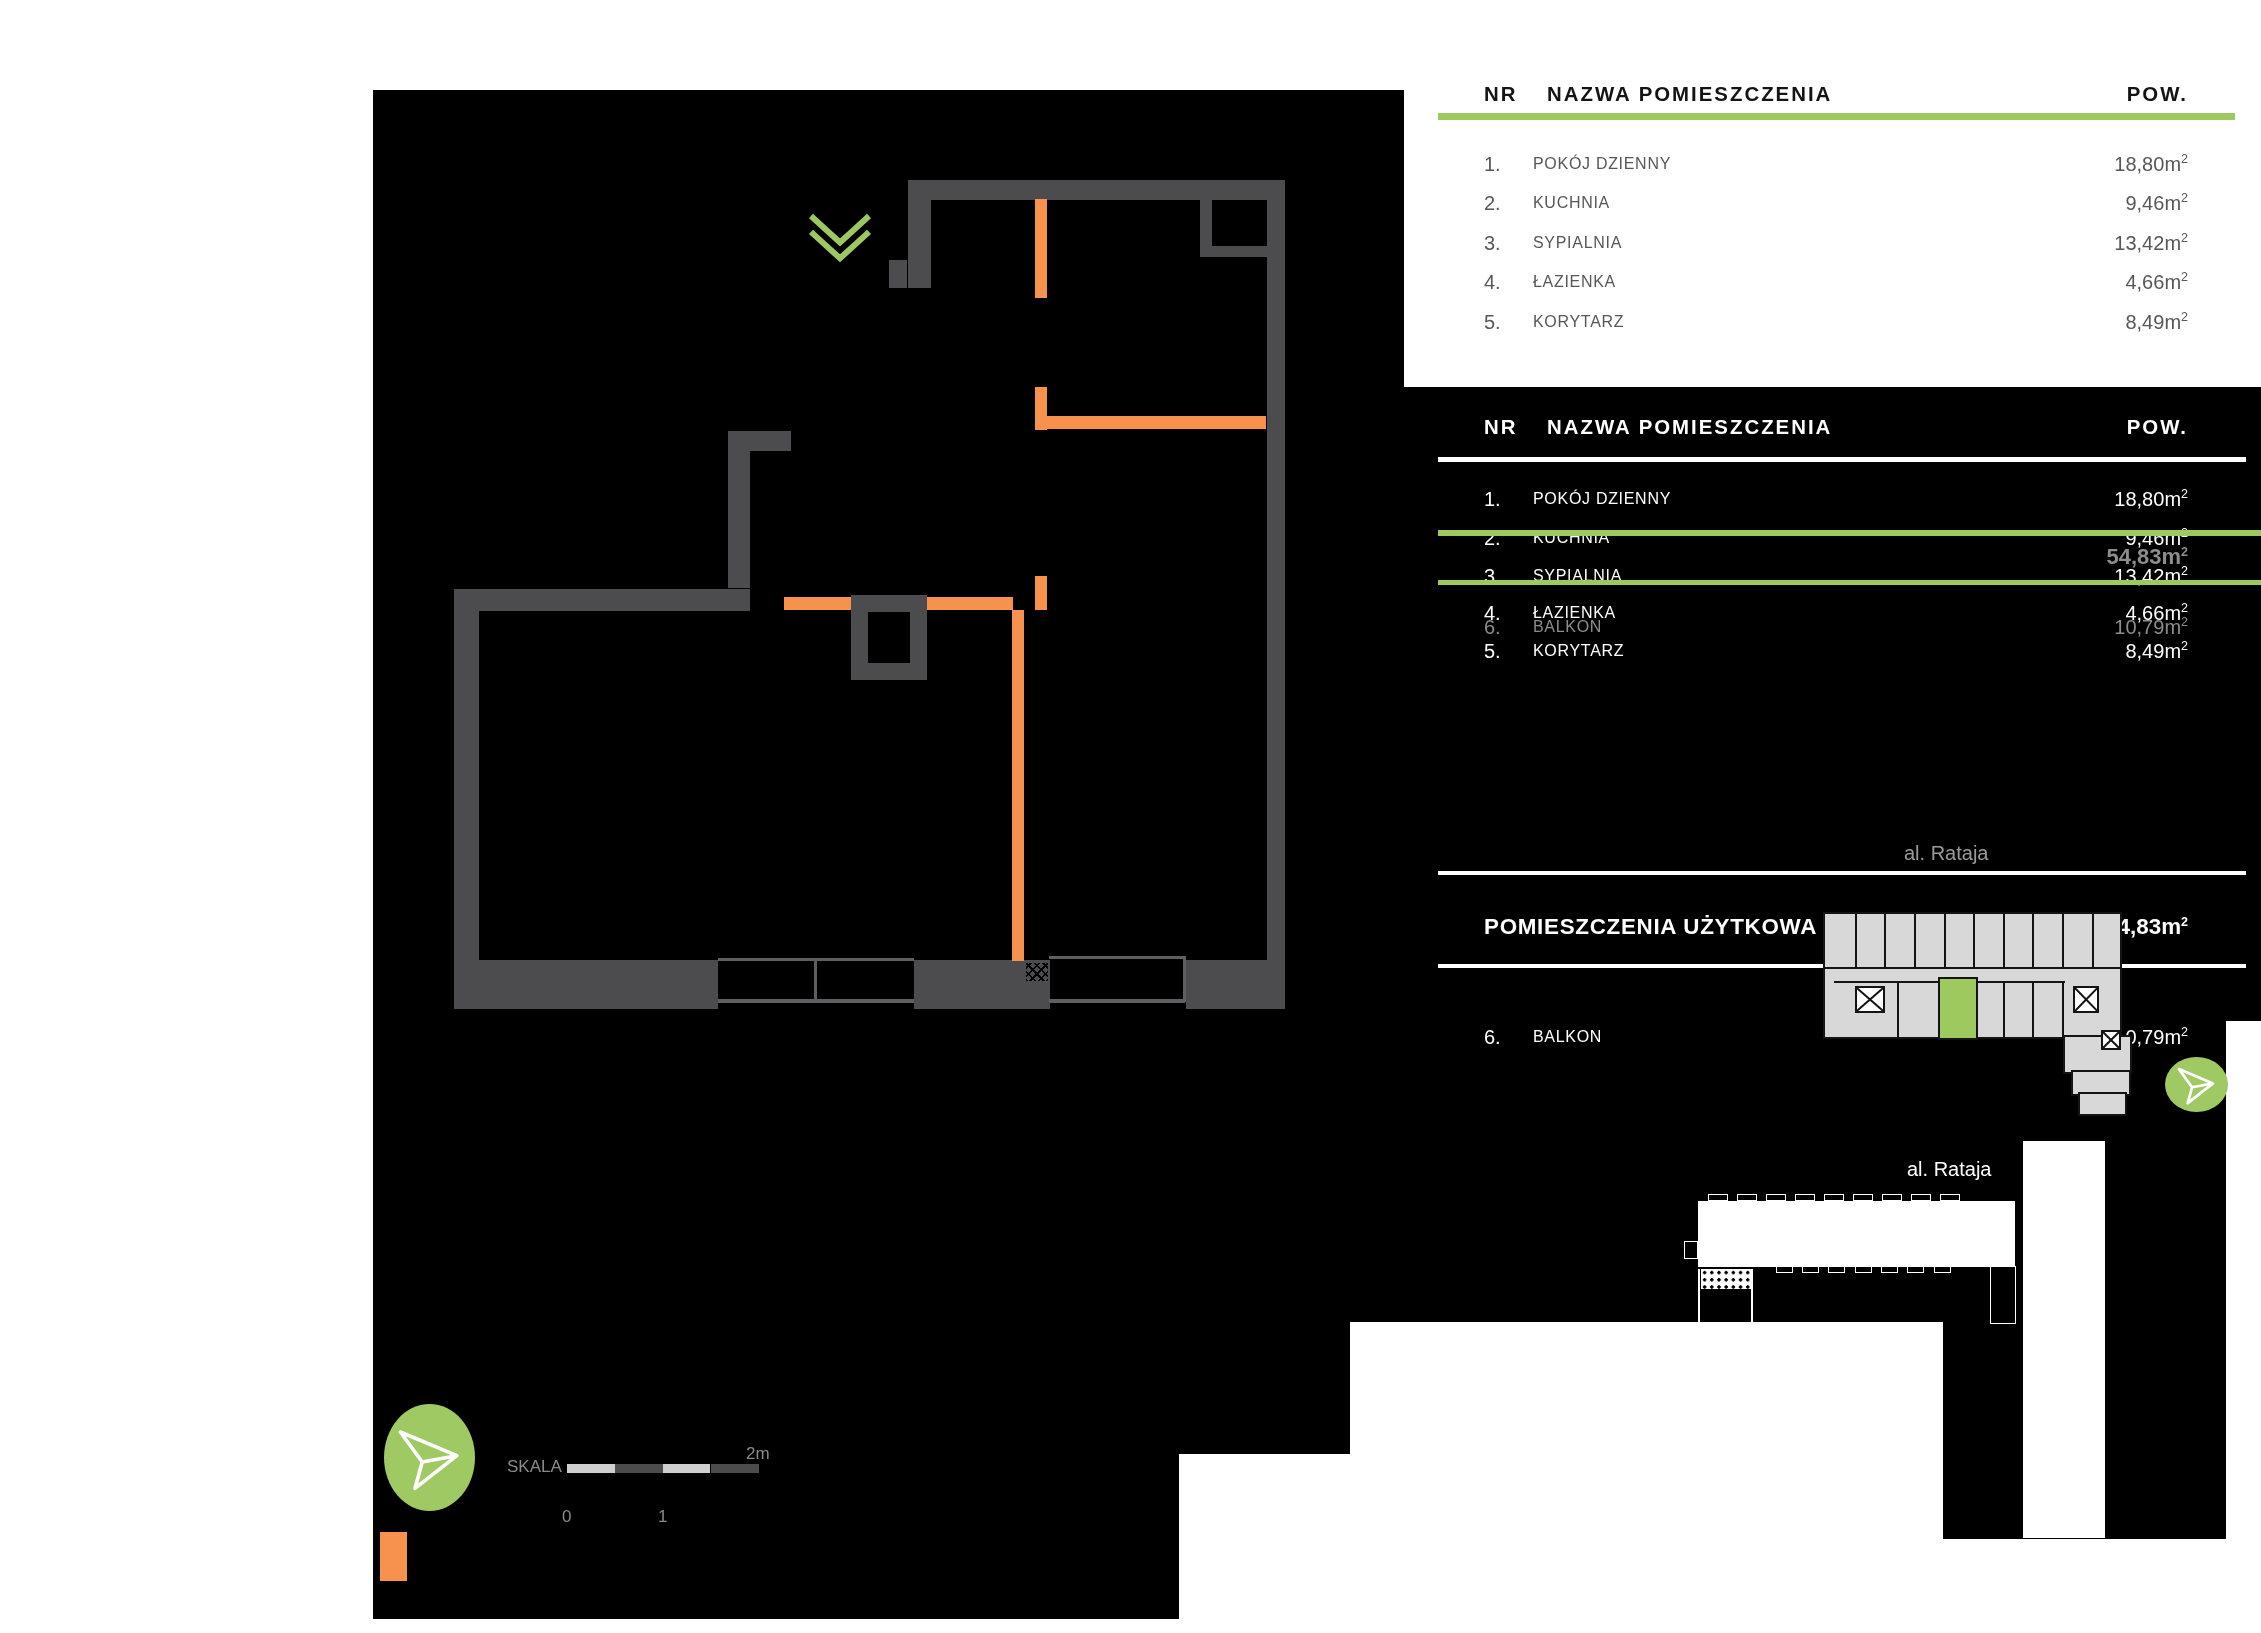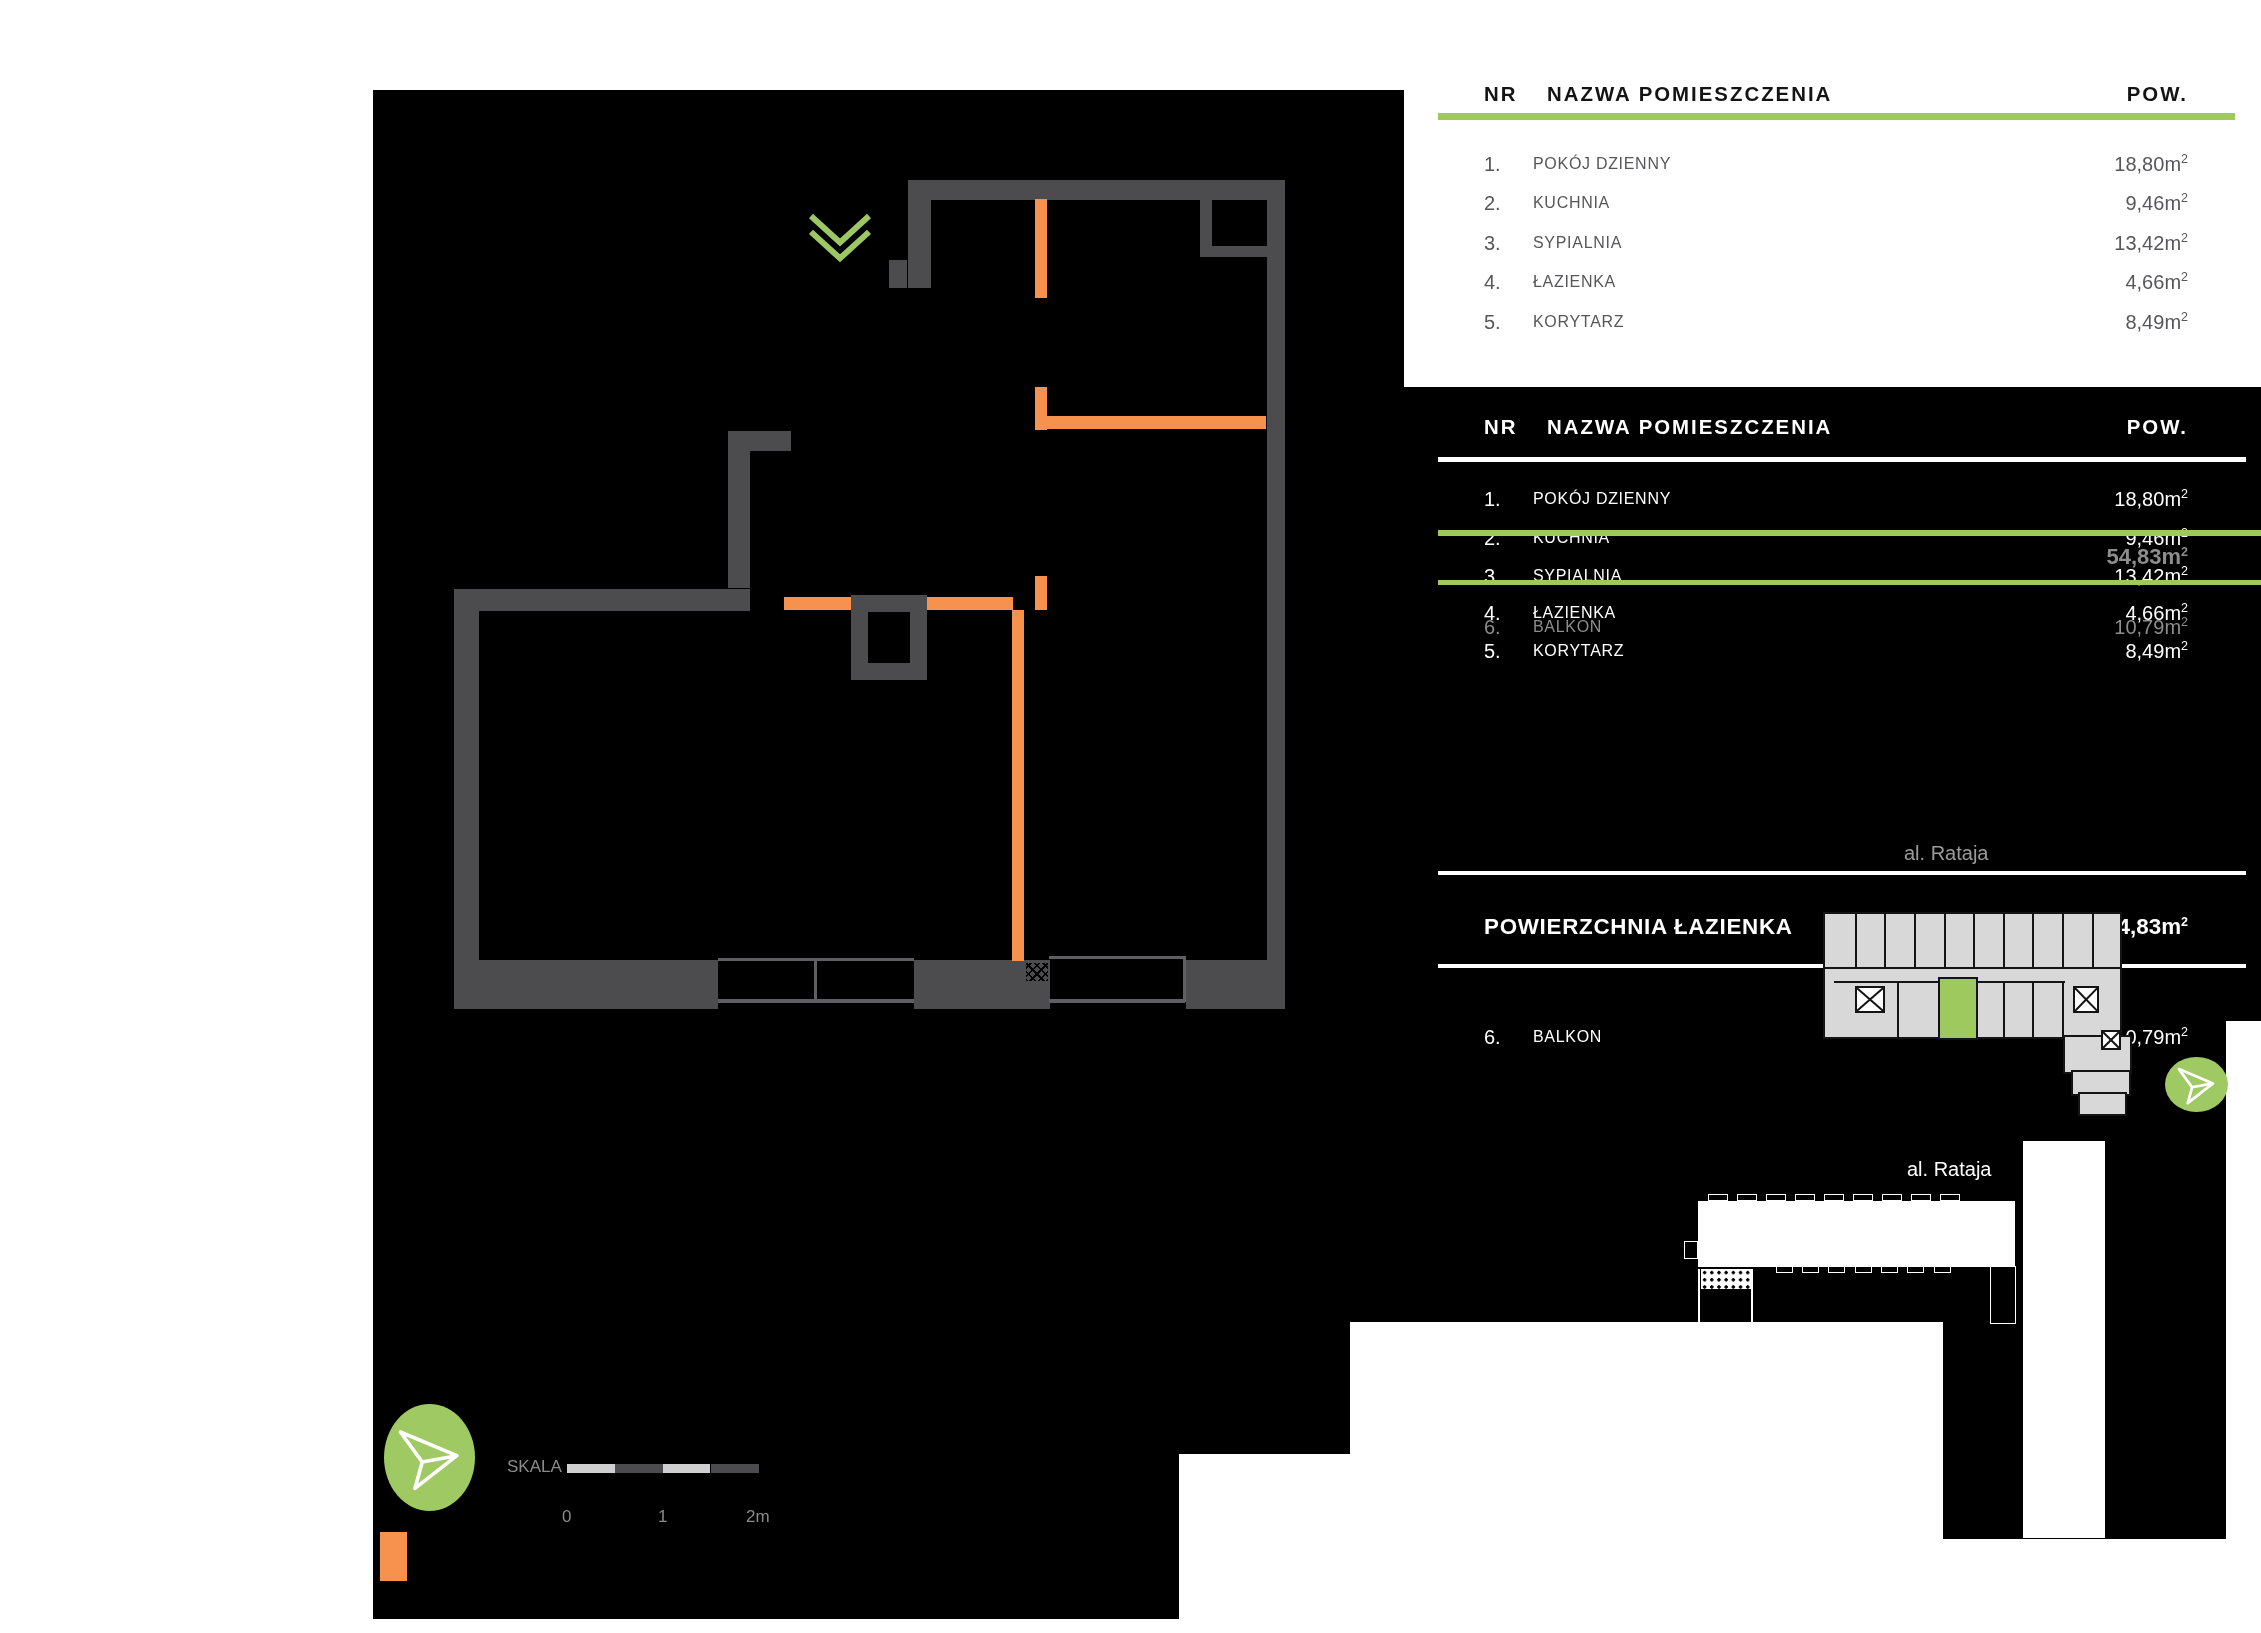--- a/index.html
+++ b/index.html
@@ -145,21 +145,21 @@
 
   <div class="rownum white" style="left:1484px;top:638px;">5.</div>
   <div class="rowname white" style="left:1533px;top:638px;">KORYTARZ</div>
   <div class="rowval white" style="left:1778px;top:638px;"><span>8,49</span><span>m</span><sup>2</sup></div>
 
   <div class="rule greenrule" style="left:1438px;top:530px;width:823px;height:6px;"></div>
   <div class="rule greenrule" style="left:1438px;top:580px;width:823px;height:4.6px;"></div>
 
   <div class="maplabel" style="left:1904px;top:841px;color:#9b9b9b;">al. Rataja</div>
   <div class="rule whiterule" style="left:1438px;top:871px;width:808px;height:4px;"></div>
-  <div class="hdr white" style="left:1484px;top:914px;font-size:22.4px;letter-spacing:0.7px;">POWIERZCHNIA ŁAZIENKA</div>
+  <div class="hdr white" style="left:1484px;top:914px;font-size:22.4px;letter-spacing:0.7px;">POMIESZCZENIA UŻYTKOWA</div>
   <div class="rowval white" style="left:1778px;top:914px;font-weight:bold;font-size:22.4px;"><span>54,83</span><span>m</span><sup>2</sup></div>
   <div class="rule whiterule" style="left:1438px;top:964px;width:808px;height:4px;"></div>
   <div class="rownum white" style="left:1484px;top:1024px;">6.</div>
   <div class="rowname white" style="left:1533px;top:1024px;">BALKON</div>
   <div class="rowval white" style="left:1778px;top:1024px;"><span>10,79</span><span>m</span><sup>2</sup></div>
 
   <div class="abs" style="left:1825px;top:914px;width:304px;height:200px;">
 
     <div class="mm" style="left:0;top:0;width:295px;height:123px;outline:2px solid #141414;"></div>
 
@@ -251,18 +251,18 @@
     </svg>
   </div>
 
   <div class="scaletxt" style="left:507px;top:1457px;">SKALA</div>
   <div class="abs segl" style="left:567px;top:1464px;width:48px;height:9.2px;"></div>
   <div class="abs segd" style="left:615px;top:1464px;width:48px;height:9.2px;"></div>
   <div class="abs segl" style="left:663px;top:1464px;width:47px;height:9.2px;"></div>
   <div class="abs segd" style="left:711px;top:1464px;width:48px;height:9.2px;"></div>
   <div class="scaletxt" style="left:562px;top:1507px;">0</div>
   <div class="scaletxt" style="left:658px;top:1507px;">1</div>
-  <div class="scaletxt" style="left:746px;top:1507px;">2m</div>
+  <div class="scaletxt" style="left:746px;top:1444px;">2m</div>
 
   <div class="owall" style="left:380px;top:1532px;width:27px;height:49px;"></div>
 
 </div>
 
 
 </body></html>

